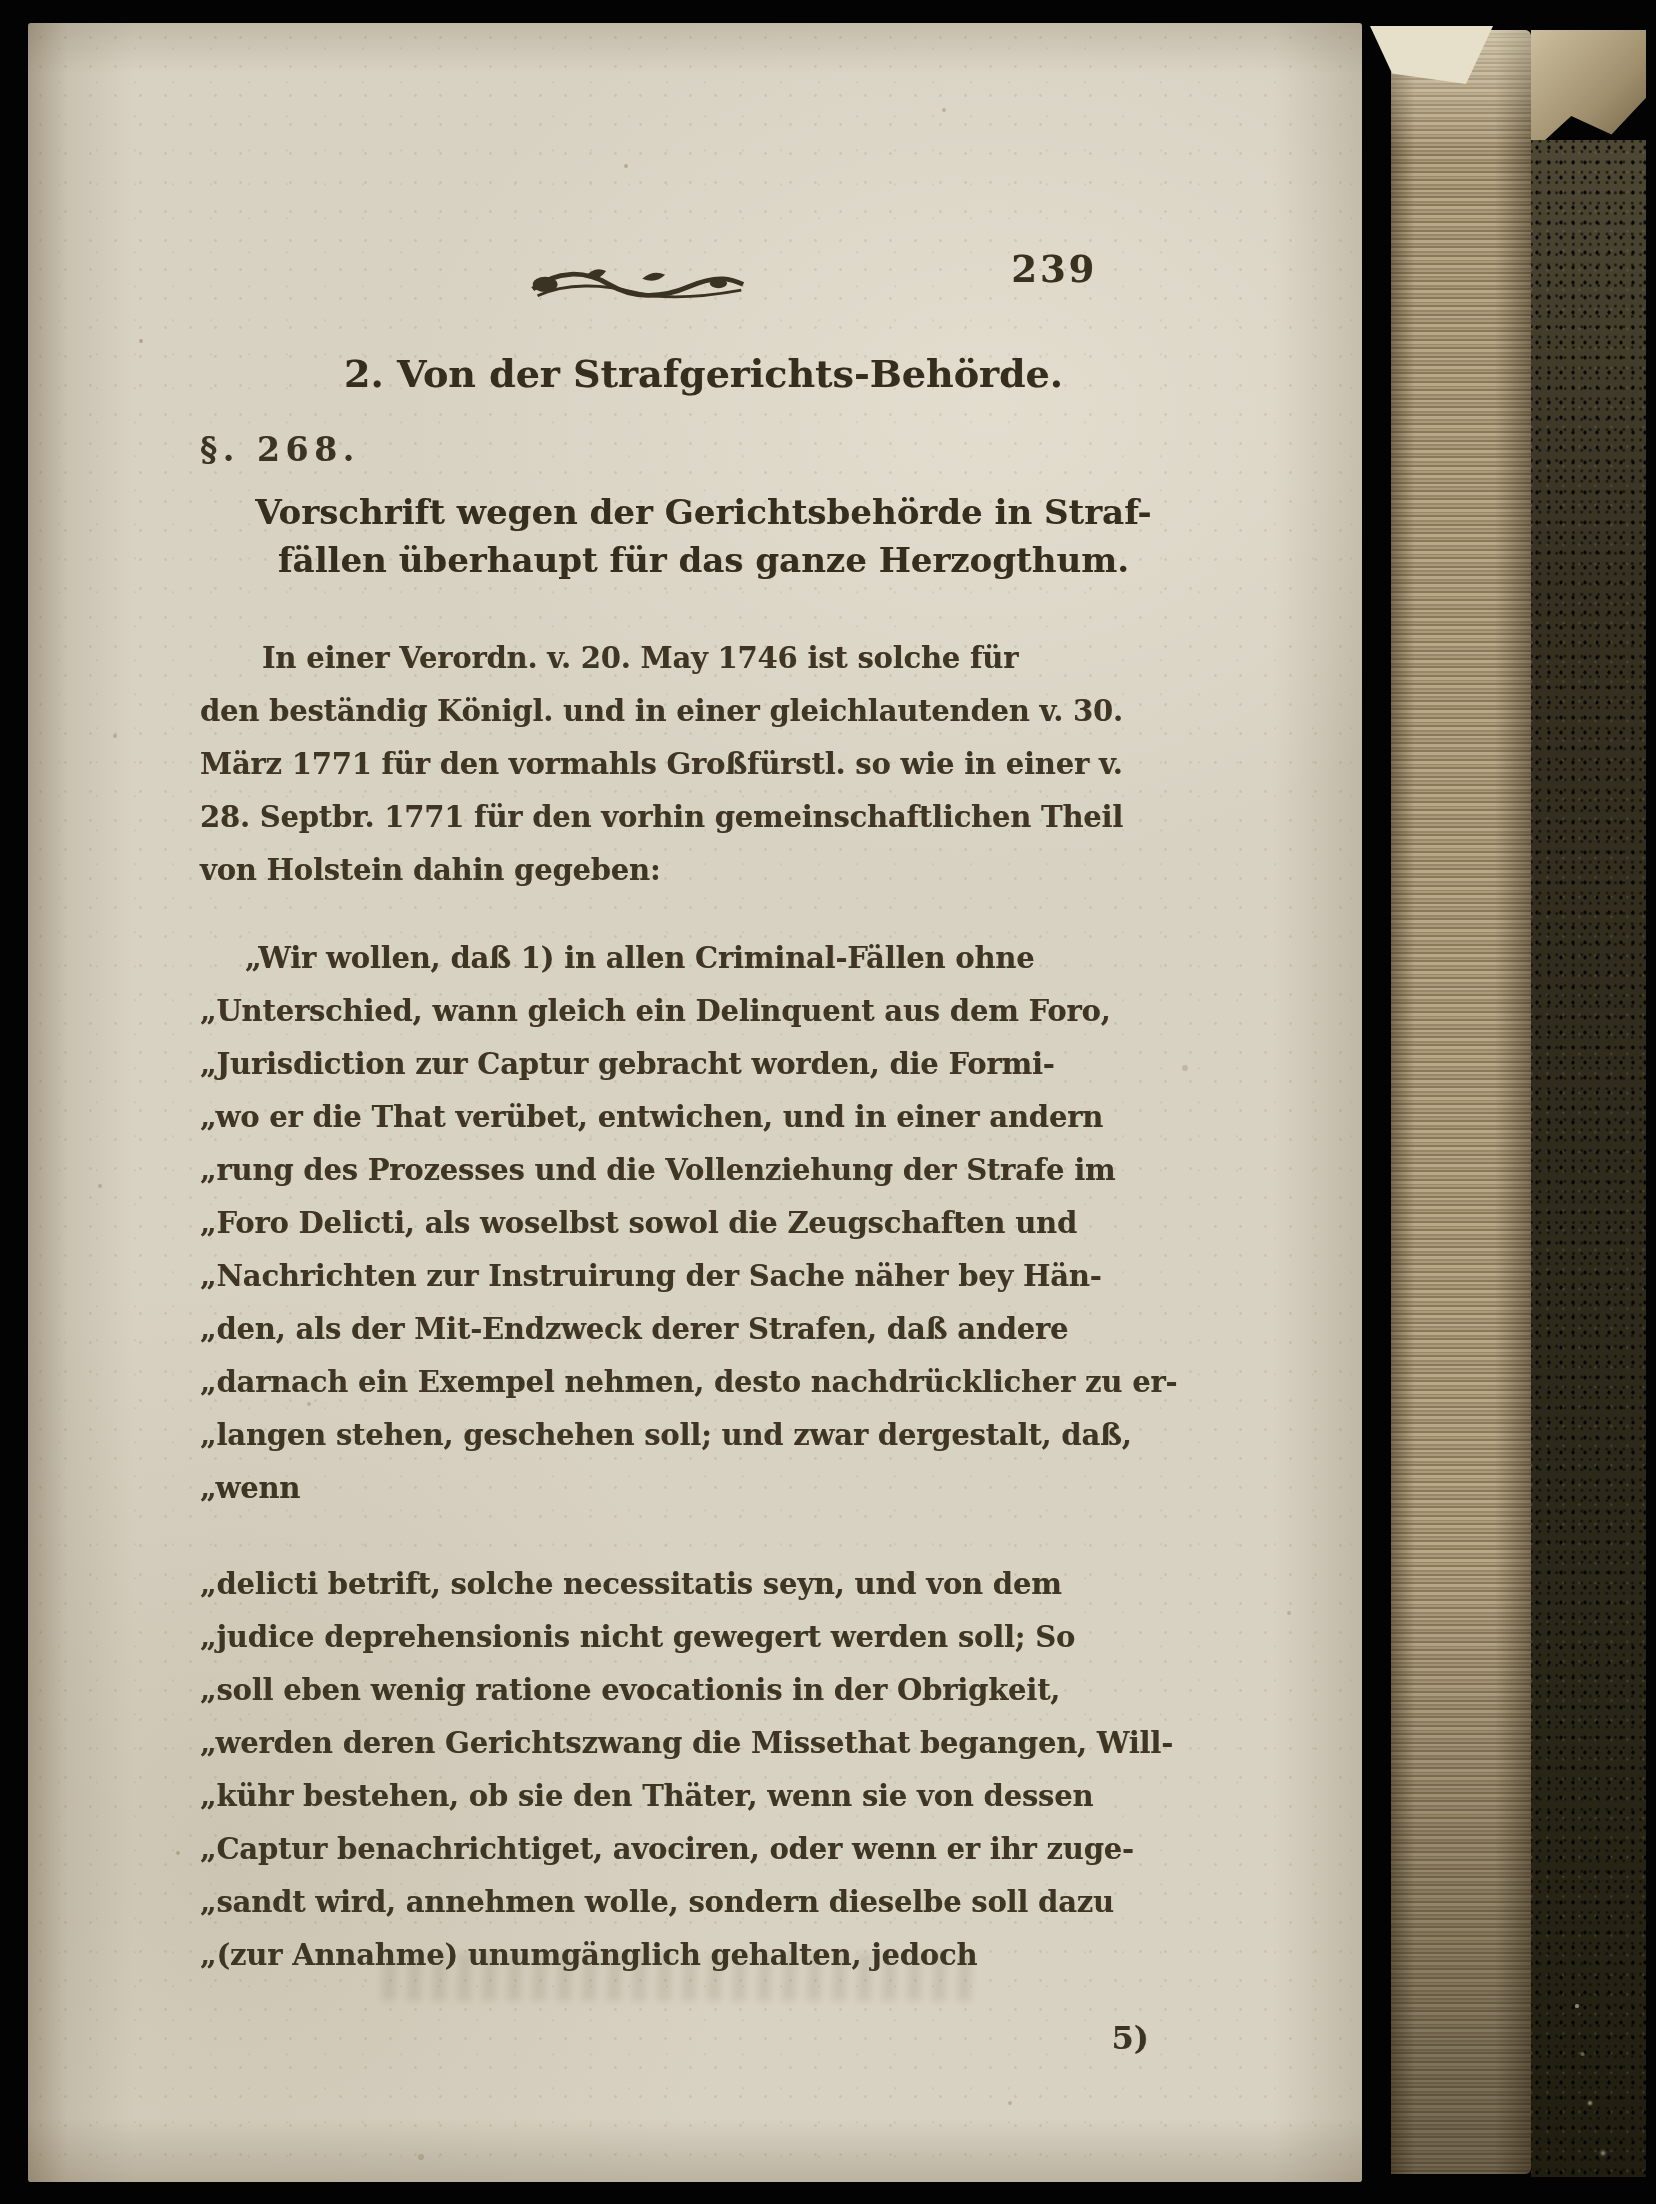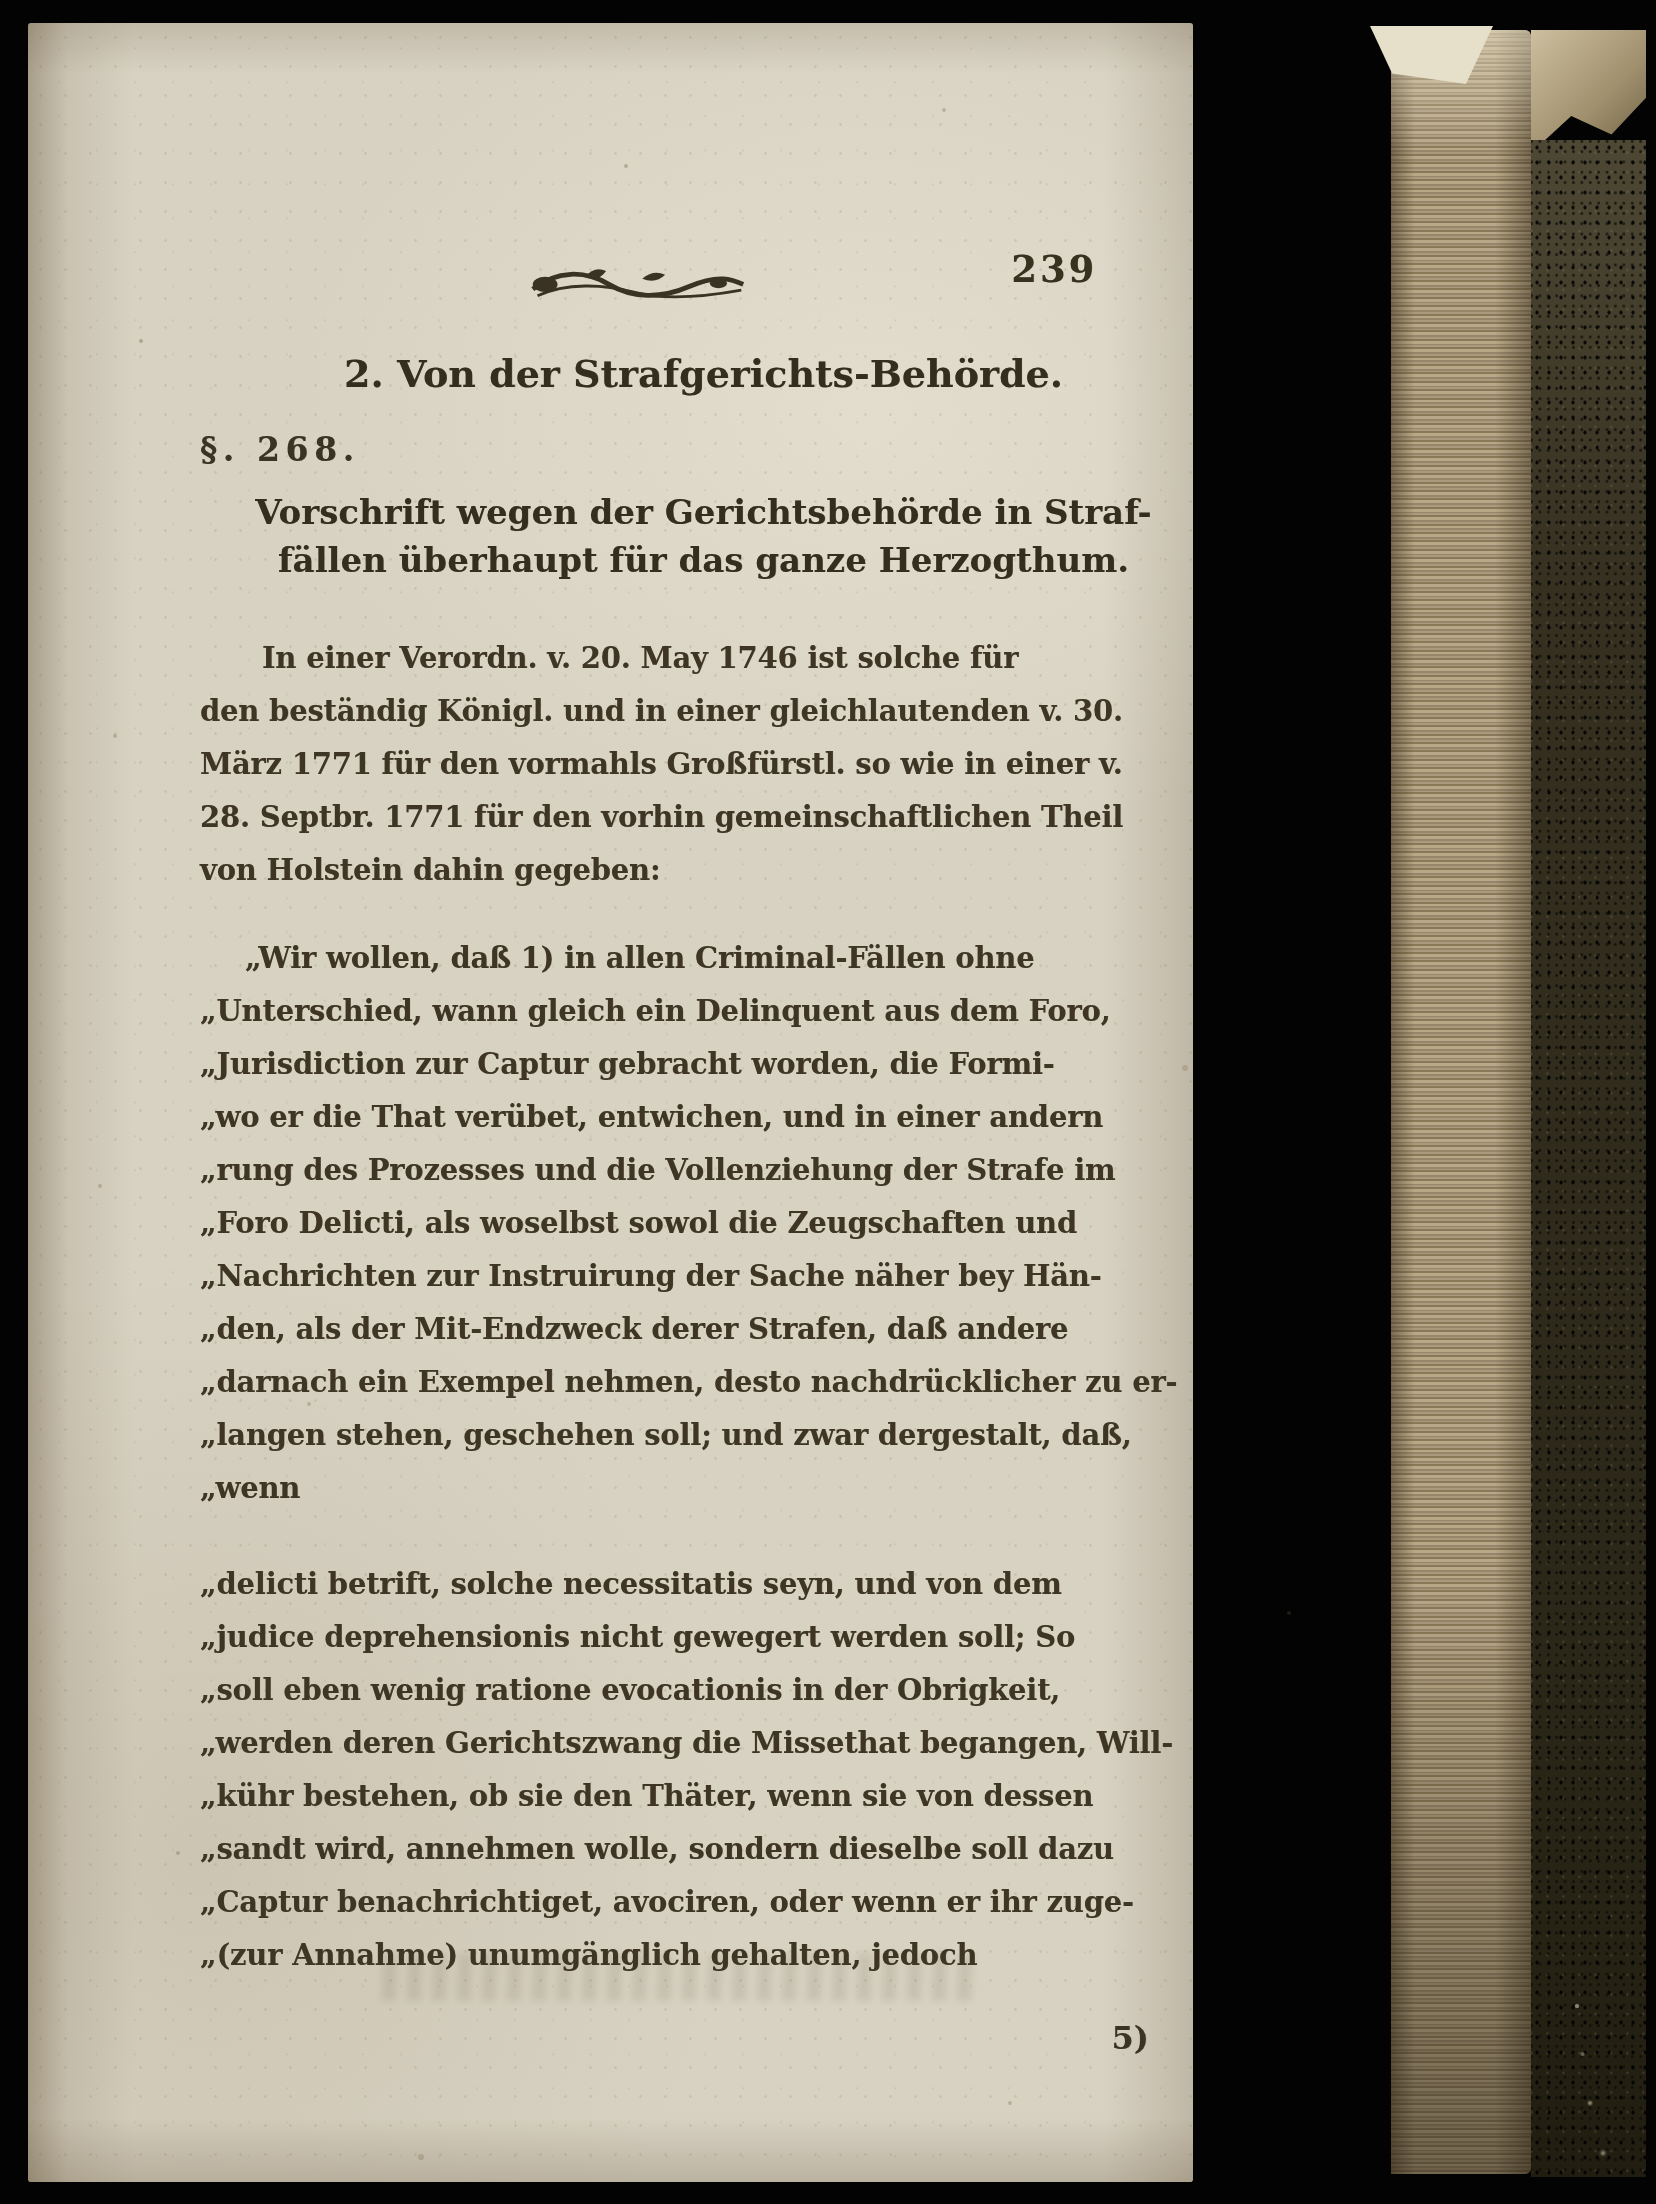--- a/index.html
+++ b/index.html
@@ -2,21 +2,21 @@
 <html style="font-size:15px"><head>
 <meta charset="utf-8">
 <style>
   html,body{margin:0;padding:0;background:#000;}
   .stage{
     position:relative;width:1657px;height:2205px;background:#030303;overflow:hidden;
     font-family:"DejaVu Serif", serif;color:#3b3323;
   }
   
   .page{
-    position:absolute;left:28px;top:23px;width:1165px;height:2159px;
+    position:absolute;left:28px;top:23px;width:1334px;height:2159px;
     background-color:#d8d2c3;border-radius:2.8px;
     background-image:
       radial-gradient(ellipse 839px 653px at 72% 18%, rgba(255,250,235,.28), transparent 70%),
       radial-gradient(ellipse 746px 839px at 15% 85%, rgba(120,100,65,.12), transparent 70%),
       linear-gradient(to right, rgba(95,78,50,.40), rgba(95,78,50,.12) 39px, rgba(95,78,50,0) 107px),
       linear-gradient(to left, rgba(95,78,50,.20), rgba(95,78,50,0) 89px),
       linear-gradient(to bottom, rgba(95,78,50,.18), rgba(95,78,50,0) 51px),
       linear-gradient(to top, rgba(95,78,50,.24), rgba(95,78,50,0) 65px);
   }
   .grain{
@@ -155,22 +155,22 @@
         <div class="line">„langen stehen, geschehen soll; und zwar dergestalt, daß,</div>
         <div class="line">„wenn</div>
       </div>
 
       <div class="paragraph quote2">
         <div class="line">„delicti betrift, solche necessitatis seyn, und von dem</div>
         <div class="line">„judice deprehensionis nicht gewegert werden soll; So</div>
         <div class="line">„soll eben wenig ratione evocationis in der Obrigkeit,</div>
         <div class="line">„werden deren Gerichtszwang die Missethat begangen, Will-</div>
         <div class="line">„kühr bestehen, ob sie den Thäter, wenn sie von dessen</div>
+        <div class="line">„Captur benachrichtiget, avociren, oder wenn er ihr zuge-</div>
         <div class="line">„sandt wird, annehmen wolle, sondern dieselbe soll dazu</div>
-        <div class="line">„Captur benachrichtiget, avociren, oder wenn er ihr zuge-</div>
         <div class="line">„(zur Annahme) unumgänglich gehalten, jedoch</div>
       </div>
 
       <div class="catchword">5)</div>
 
     </div>
   </div>
 
   <div class="fore-edge"></div>
   <div class="corner-chip"></div>

